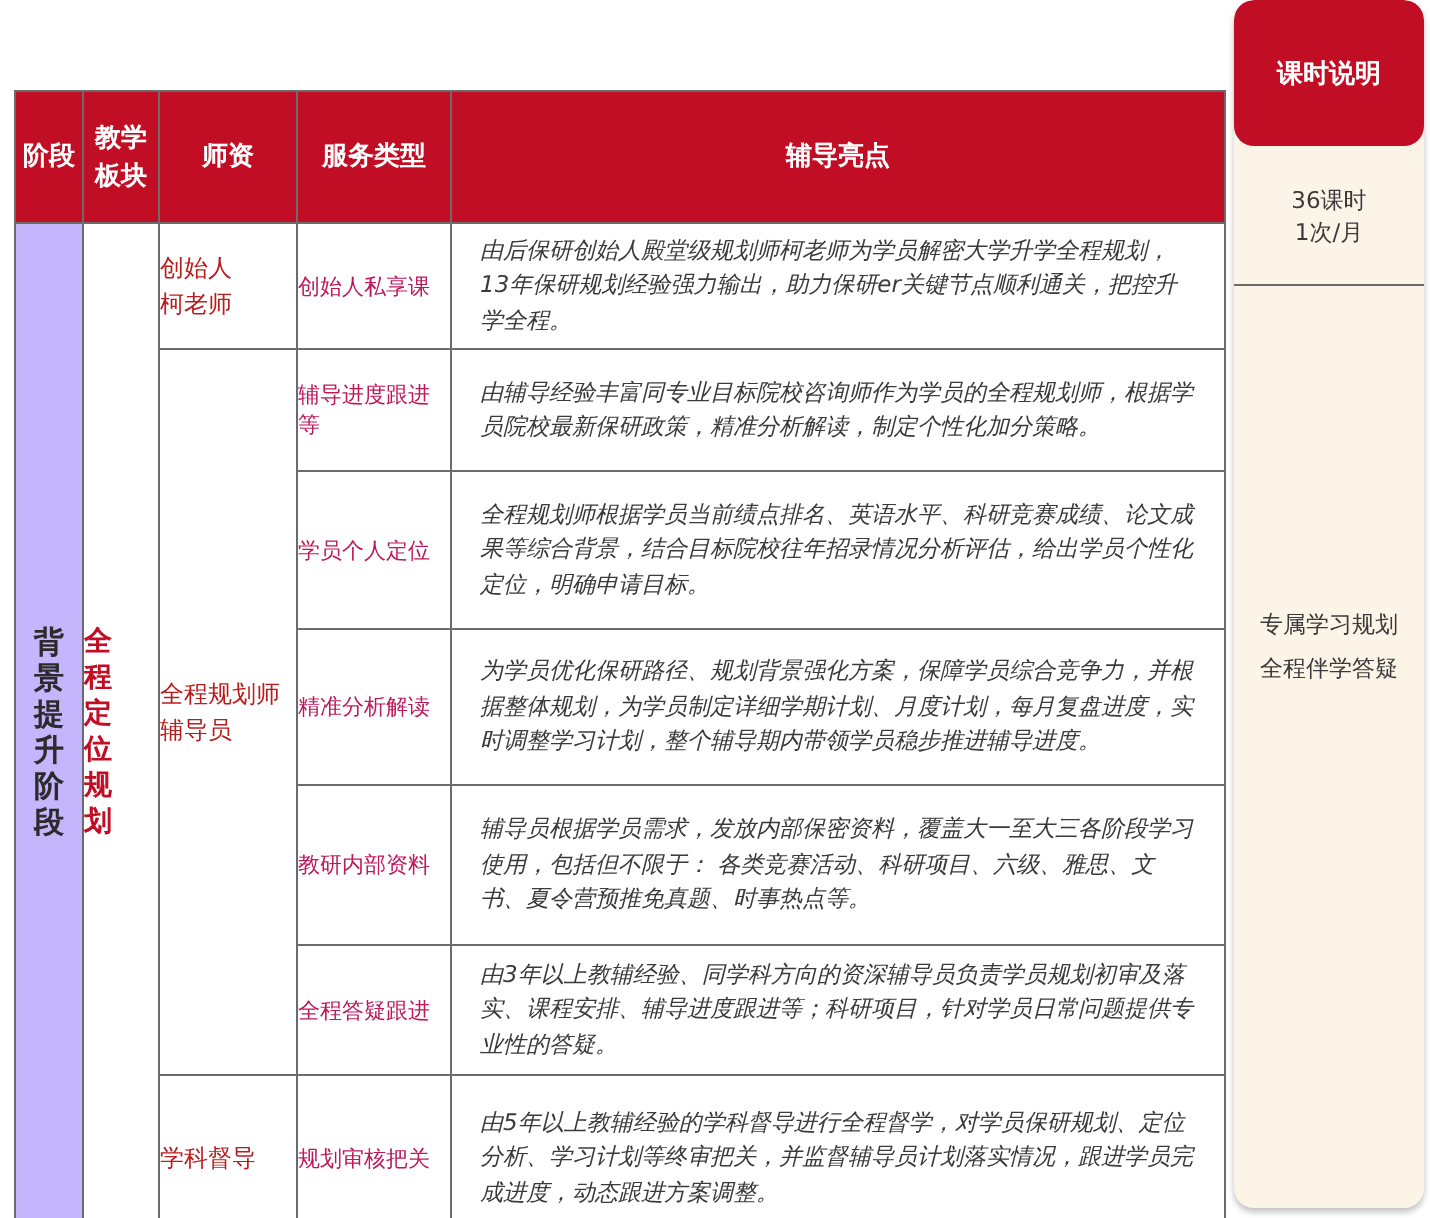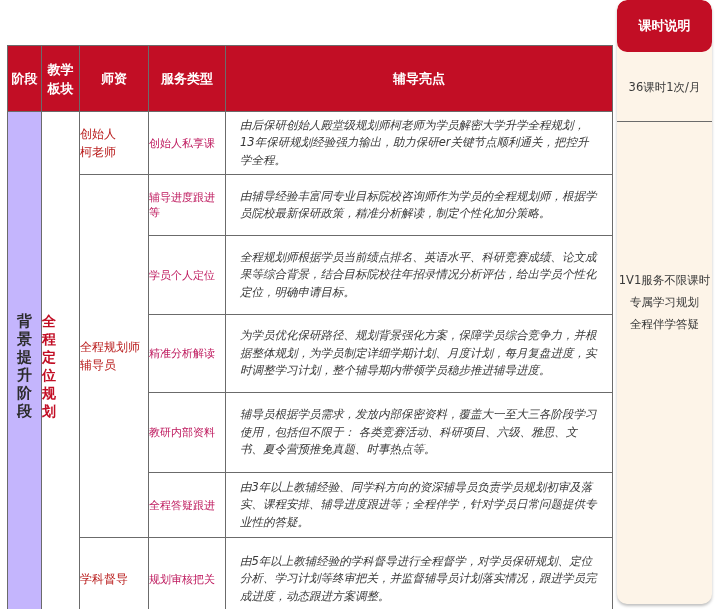--- a/index.html
+++ b/index.html
@@ -11,23 +11,23 @@
   table.main th { background:#c20e25; color:#ffffff; font-weight:bold; font-size:13px;
                   height:65px; text-align:center; line-height:19px; }
   .stage { background:#c4b5fd; text-align:center; }
   .vert { display:inline-block; width:16px; font-size:15px; font-weight:bold; line-height:18px; color:#2b2b2b; }
   .vert.red { color:#c20e25; font-size:14px; line-height:18px; }
   .teacher { font-size:12px; line-height:18px; color:#b91c1c; }
   .svc { text-align:left; font-size:11px; color:#be185d; }
   .desc { font-size:11.5px; line-height:17.5px; padding:0 13px 0 14px !important; color:#3a3a3a;font-style:italic; }
   .panel { position:absolute; left:617px; top:0px; width:95px; height:604px;
            background:#fdf4e8; border-radius:10px; box-shadow:0 2px 3px rgba(0,0,0,0.25); overflow:hidden; }
-  .panel-head { height:52px; background:#c20e25; color:#fff; font-weight:bold; font-size:13px;
+  .panel-head { height:73px; background:#c20e25; color:#fff; font-weight:bold; font-size:13px;
                 display:flex; align-items:center; justify-content:center; border-radius:10px 10px 10px 10px; }
-  .panel-row1 { height:69px; border-bottom:1px solid #6b6b6b; display:flex; flex-direction:row;
+  .panel-row1 { height:69px; border-bottom:1px solid #6b6b6b; display:flex; flex-direction:column;
                 align-items:center; justify-content:center; font-size:11.5px; line-height:16px; color:#3a3a3a; }
   .panel-row2 { height:360px; display:flex; flex-direction:column; align-items:center;
                 justify-content:center; font-size:11.5px; line-height:22px; color:#3a3a3a; }
 </style>
 </head>
 <body>
 
 <table class="main">
   <colgroup>
     <col style="width:34px">
@@ -71,34 +71,33 @@
   <tr style="height:78px">
     <td class="svc">精准分析解读</td>
     <td class="desc">为学员优化保研路径、规划背景强化方案，保障学员综合竞争力，并根据整体规划，为学员制定详细学期计划、月度计划，每月复盘进度，实时调整学习计划，整个辅导期内带领学员稳步推进辅导进度。</td>
   </tr>
   <tr style="height:80px">
     <td class="svc">教研内部资料</td>
     <td class="desc">辅导员根据学员需求，发放内部保密资料，覆盖大一至大三各阶段学习使用，包括但不限于：  各类竞赛活动、科研项目、六级、雅思、文书、夏令营预推免真题、时事热点等。</td>
   </tr>
   <tr style="height:65px">
     <td class="svc">全程答疑跟进</td>
-    <td class="desc">由3年以上教辅经验、同学科方向的资深辅导员负责学员规划初审及落实、课程安排、辅导进度跟进等；全程伴学，针对学员日常问题提供专业性的答疑。</td>
+    <td class="desc">由3年以上教辅经验、同学科方向的资深辅导员负责学员规划初审及落实、课程安排、辅导进度跟进等；科研项目，针对学员日常问题提供专业性的答疑。</td>
   </tr>
   <tr style="height:83px">
     <td class="teacher">学科督导</td>
     <td class="svc">规划审核把关</td>
     <td class="desc">由5年以上教辅经验的学科督导进行全程督学，对学员保研规划、定位分析、学习计划等终审把关，并监督辅导员计划落实情况，跟进学员完成进度，动态跟进方案调整。</td>
   </tr>
 </tbody>
   </table>
 
 <div class="panel">
   <div class="panel-head">课时说明</div>
   <div class="panel-row1">
     <span>36课时</span>
     <span>1次/月</span>
   </div>
   <div class="panel-row2">
-    <span>1V1服务不限课时</span>
     <span>专属学习规划</span>
     <span>全程伴学答疑</span>
   </div>
 </div>
 
 </body></html>

